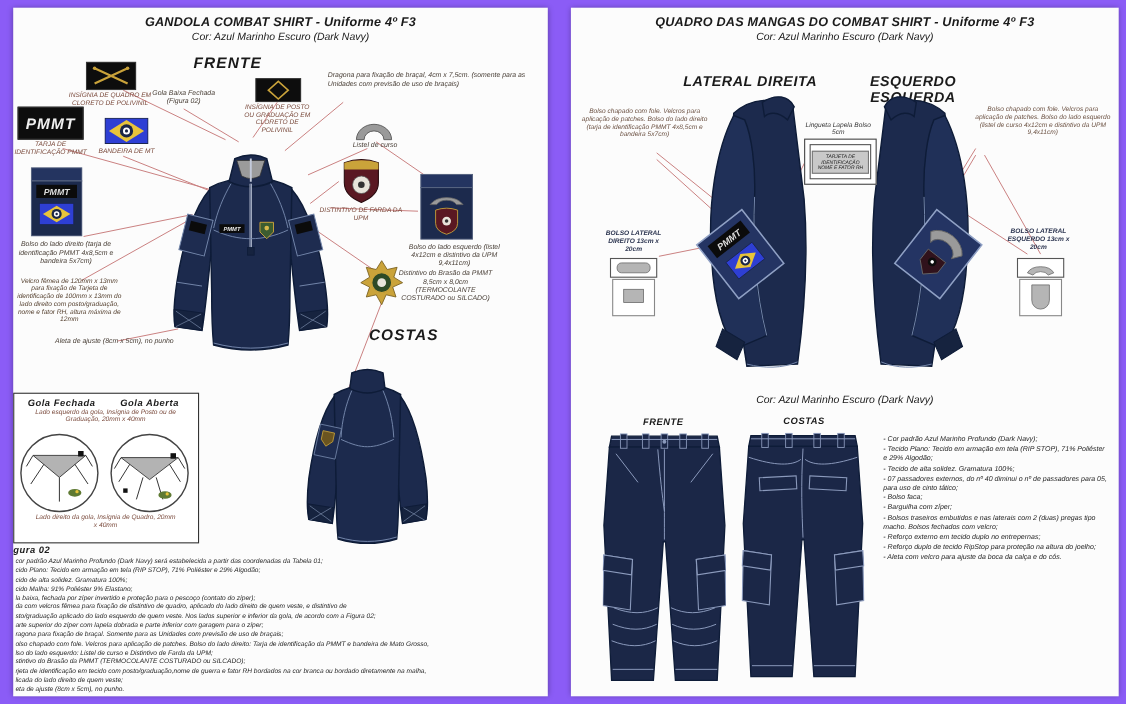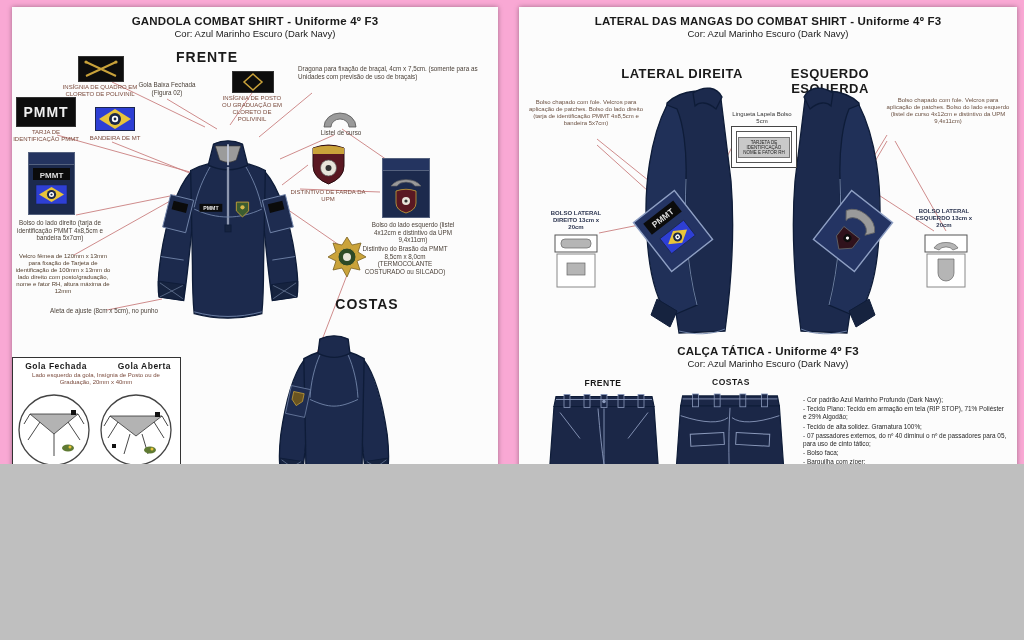--- a/index.html
+++ b/index.html
@@ -1,17 +1,17 @@
 <!DOCTYPE html>
 <html><head>
 <meta charset="utf-8">
 <style>
   html,body{margin:0;padding:0;background:#bfbfbf;}
-  .screen{position:relative;width:1024px;height:464px;background:#f9a8d4;overflow:hidden;
-          font-family:"Liberation Sans",sans-serif;color:#1a1a1a;}
+  .screen{position:relative;width:1024px;height:640px;background:#8b5cf6;overflow:hidden;
+          font-family:"Liberation Sans",sans-serif;color:#1a1a1a;font-style:italic;}
   .page{position:absolute;top:7px;height:626px;background:#fcfcfc;box-shadow:0 0 5px rgba(0,0,0,.35);}
   .abs{position:absolute;}
   .tc{text-align:center;}
   .title{font-size:11.5px;font-weight:bold;letter-spacing:.2px;}
   .sub{font-size:9.5px;}
   .h1{font-size:14px;font-weight:bold;letter-spacing:1px;}
   .h2{font-size:13px;font-weight:bold;letter-spacing:.5px;}
   .h3{font-size:8.5px;font-weight:bold;letter-spacing:.5px;}
   .cap{font-size:6px;line-height:7px;color:#7a4a3c;text-align:center;}
   .note{font-size:6.3px;line-height:7.6px;color:#4a4038;}
@@ -205,21 +205,21 @@
         <path d="M139,148 L117,164 M139,163 L117,150"></path>
       </g>
       <g transform="rotate(12 38 84)">
         <rect x="28" y="66" width="22" height="32" fill="#1e2c50" stroke="#7487ab" stroke-width="0.8"></rect>
         <path d="M32,72 l12,0 l0,9 l-6,6 l-6,-6 z" fill="#6a5420" stroke="#c9a23a" stroke-width="0.8"></path>
       </g>
     </svg>
 
     <div class="abs" style="left:0;top:350px;width:167px;height:135px;border:1px solid #333;background:#fff;">
       <div class="abs h3" style="left:8px;top:3px;width:70px;text-align:center;">Gola Fechada</div>
-      <div class="abs h3" style="left:88px;top:3px;width:70px;text-align:right;">Gola Aberta</div>
+      <div class="abs h3" style="left:88px;top:3px;width:70px;text-align:center;">Gola Aberta</div>
       <div class="abs cap" style="left:8px;top:14px;width:150px;">Lado esquerdo da gola, Insígnia de Posto ou de Graduação, 20mm x 40mm</div>
       <svg class="abs" style="left:3px;top:34px;" width="76" height="76">
         <circle cx="38" cy="38" r="35" fill="#fff" stroke="#444" stroke-width="1.3"></circle>
         <path d="M14,22 L62,22 L38,42 Z" fill="#b3b3b3" stroke="#333" stroke-width="0.8"></path>
         <path d="M14,22 L8,32 M62,22 L68,32 M38,42 L38,64 M24,30 L12,48 M52,30 L64,48" stroke="#333" stroke-width="0.9" fill="none"></path>
         <rect x="55" y="18" width="5" height="5" fill="#111"></rect>
         <ellipse cx="52" cy="56" rx="6" ry="3.5" fill="#5f7a33"></ellipse>
           <circle cx="54" cy="55" r="1.5" fill="#e8c43a"></circle>
       </svg>
       <svg class="abs" style="left:85px;top:34px;" width="76" height="76">
@@ -263,21 +263,21 @@
         <line x1="368" y1="128" x2="330" y2="190"></line>
         <line x1="368" y1="134" x2="322" y2="212"></line>
         <line x1="213" y1="140" x2="186" y2="193"></line>
         <line x1="276" y1="148" x2="322" y2="198"></line>
         <line x1="376" y1="134" x2="427" y2="224"></line>
         <line x1="150" y1="212" x2="80" y2="226"></line>
         <line x1="355" y1="185" x2="415" y2="224"></line>
       </g>
     </svg>
 
-    <div class="abs tc title" style="left:0;right:0;top:8px;">LATERAL DAS MANGAS DO COMBAT SHIRT - Uniforme 4º F3</div>
+    <div class="abs tc title" style="left:0;right:0;top:8px;">QUADRO DAS MANGAS DO COMBAT SHIRT - Uniforme 4º F3</div>
     <div class="abs tc sub" style="left:0;right:0;top:21px;">Cor: Azul Marinho Escuro (Dark Navy)</div>
 
     <div class="abs tc h2" style="left:100px;top:59px;width:126px;">LATERAL DIREITA</div>
     <div class="abs tc h2" style="left:248px;top:59px;width:126px;">ESQUERDO ESQUERDA</div>
 
     <div class="abs cap" style="left:8px;top:92px;width:118px;color:#6b5142;">Bolso chapado com fole. Velcros para aplicação de patches. Bolso do lado direito (tarja de identificação PMMT 4x8,5cm e bandeira 5x7cm)</div>
     <div class="abs cap" style="left:366px;top:90px;width:126px;color:#6b5142;">Bolso chapado com fole. Velcros para aplicação de patches. Bolso do lado esquerdo (listel de curso 4x12cm e distintivo da UPM 9,4x11cm)</div>
 
     <svg class="abs" style="left:108px;top:74px;" width="112" height="258" viewBox="0 0 112 258">
       <g fill="#1c2a4d" stroke="#0e1c38" stroke-width="1.3">
@@ -340,21 +340,20 @@
     </svg>
 
     <div class="abs tinyb" style="left:392px;top:201px;width:66px;">BOLSO LATERAL ESQUERDO 13cm x 20cm</div>
     <svg class="abs" style="left:404px;top:226px;" width="46" height="56">
       <rect x="2" y="2" width="42" height="17" fill="#fff" stroke="#555"></rect>
       <path d="M11,15 A13,9 0 0 1 35,15 L30,17 A8,6 0 0 0 16,17 Z" fill="#b5b5b5" stroke="#666" stroke-width="0.7"></path>
       <rect x="4" y="21" width="38" height="33" fill="#fff" stroke="#888"></rect>
       <path d="M15,26 h16 v14 a8,8 0 0 1 -16,0 z" fill="#b5b5b5" stroke="#666" stroke-width="0.7"></path>
     </svg>
 
-    <div class="abs tc title" style="left:0;right:0;top:338px;">CALÇA TÁTICA - Uniforme 4º F3</div>
     <div class="abs tc sub" style="left:0;right:0;top:351px;">Cor: Azul Marinho Escuro (Dark Navy)</div>
     <div class="abs tc h3" style="left:54px;top:371px;width:60px;">FRENTE</div>
     <div class="abs tc h3" style="left:182px;top:370px;width:60px;">COSTAS</div>
 
     <svg class="abs" style="left:29px;top:385px;" width="112" height="229" viewBox="0 0 112 228">
       <g fill="#1b2747" stroke="#0e1c38" stroke-width="1.2">
         <path d="M8,4 L104,4 L106,14 L6,14 Z"></path>
         <path d="M6,14 L106,14 L111,85 L104,226 L66,226 L57,100 L55,100 L46,226 L8,226 L1,85 Z"></path>
       </g>
       <g fill="#1b2747" stroke="#8b9abc" stroke-width="0.8">

